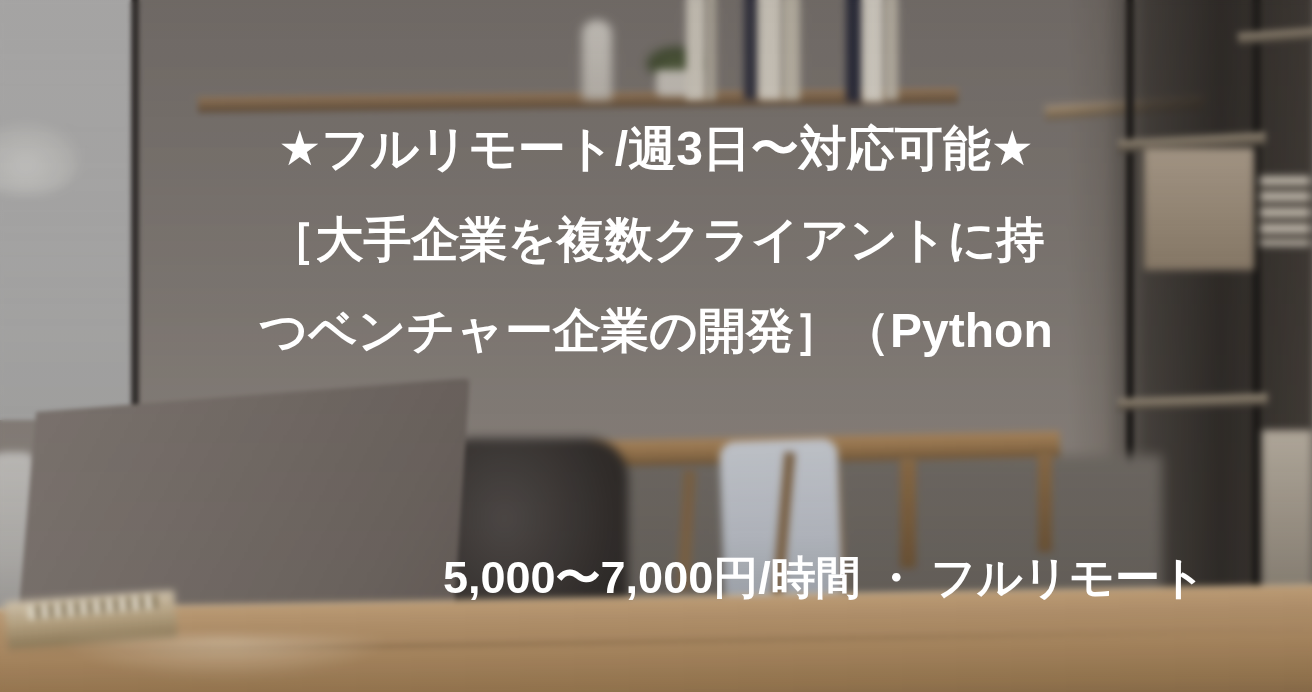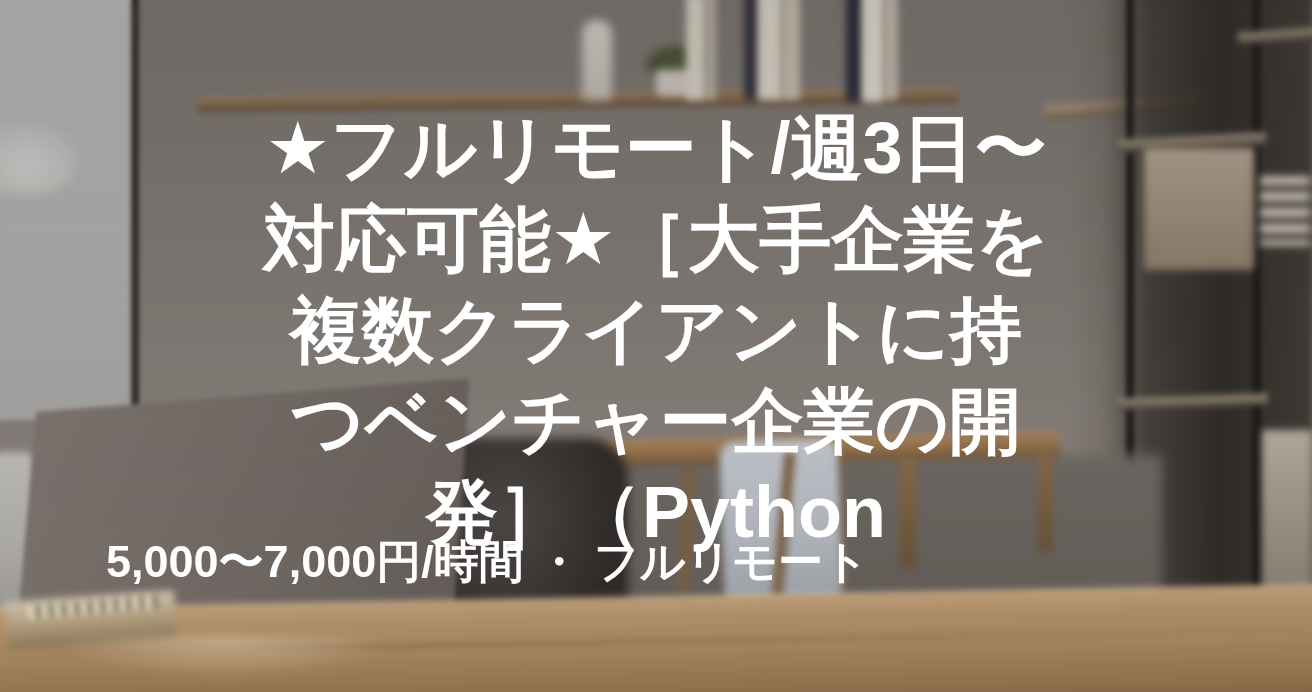--- a/index.html
+++ b/index.html
@@ -346,35 +346,35 @@
   }
 
   .headline {
     position: absolute;
     left: 50%;
     top: 103px;
     transform: translateX(-50%);
     width: 800px;
     text-align: center;
     color: #ffffff;
-    font-size: 72px;
+    font-size: 48px;
     line-height: 91px;
     font-weight: 700;
     letter-spacing: 0px;
     white-space: pre-wrap;
     word-break: break-all;
   }
 
   .subline {
     position: absolute;
     left: 50%;
-    top: 533px;
+    top: 549px;
     transform: translateX(-50%);
     width: 1100px;
-    text-align: left;
+    text-align: right;
     color: #ffffff;
     font-size: 45px;
     line-height: 58px;
     font-weight: 700;
     white-space: pre;
   }
 </style>
 </head>
 <body>
 

